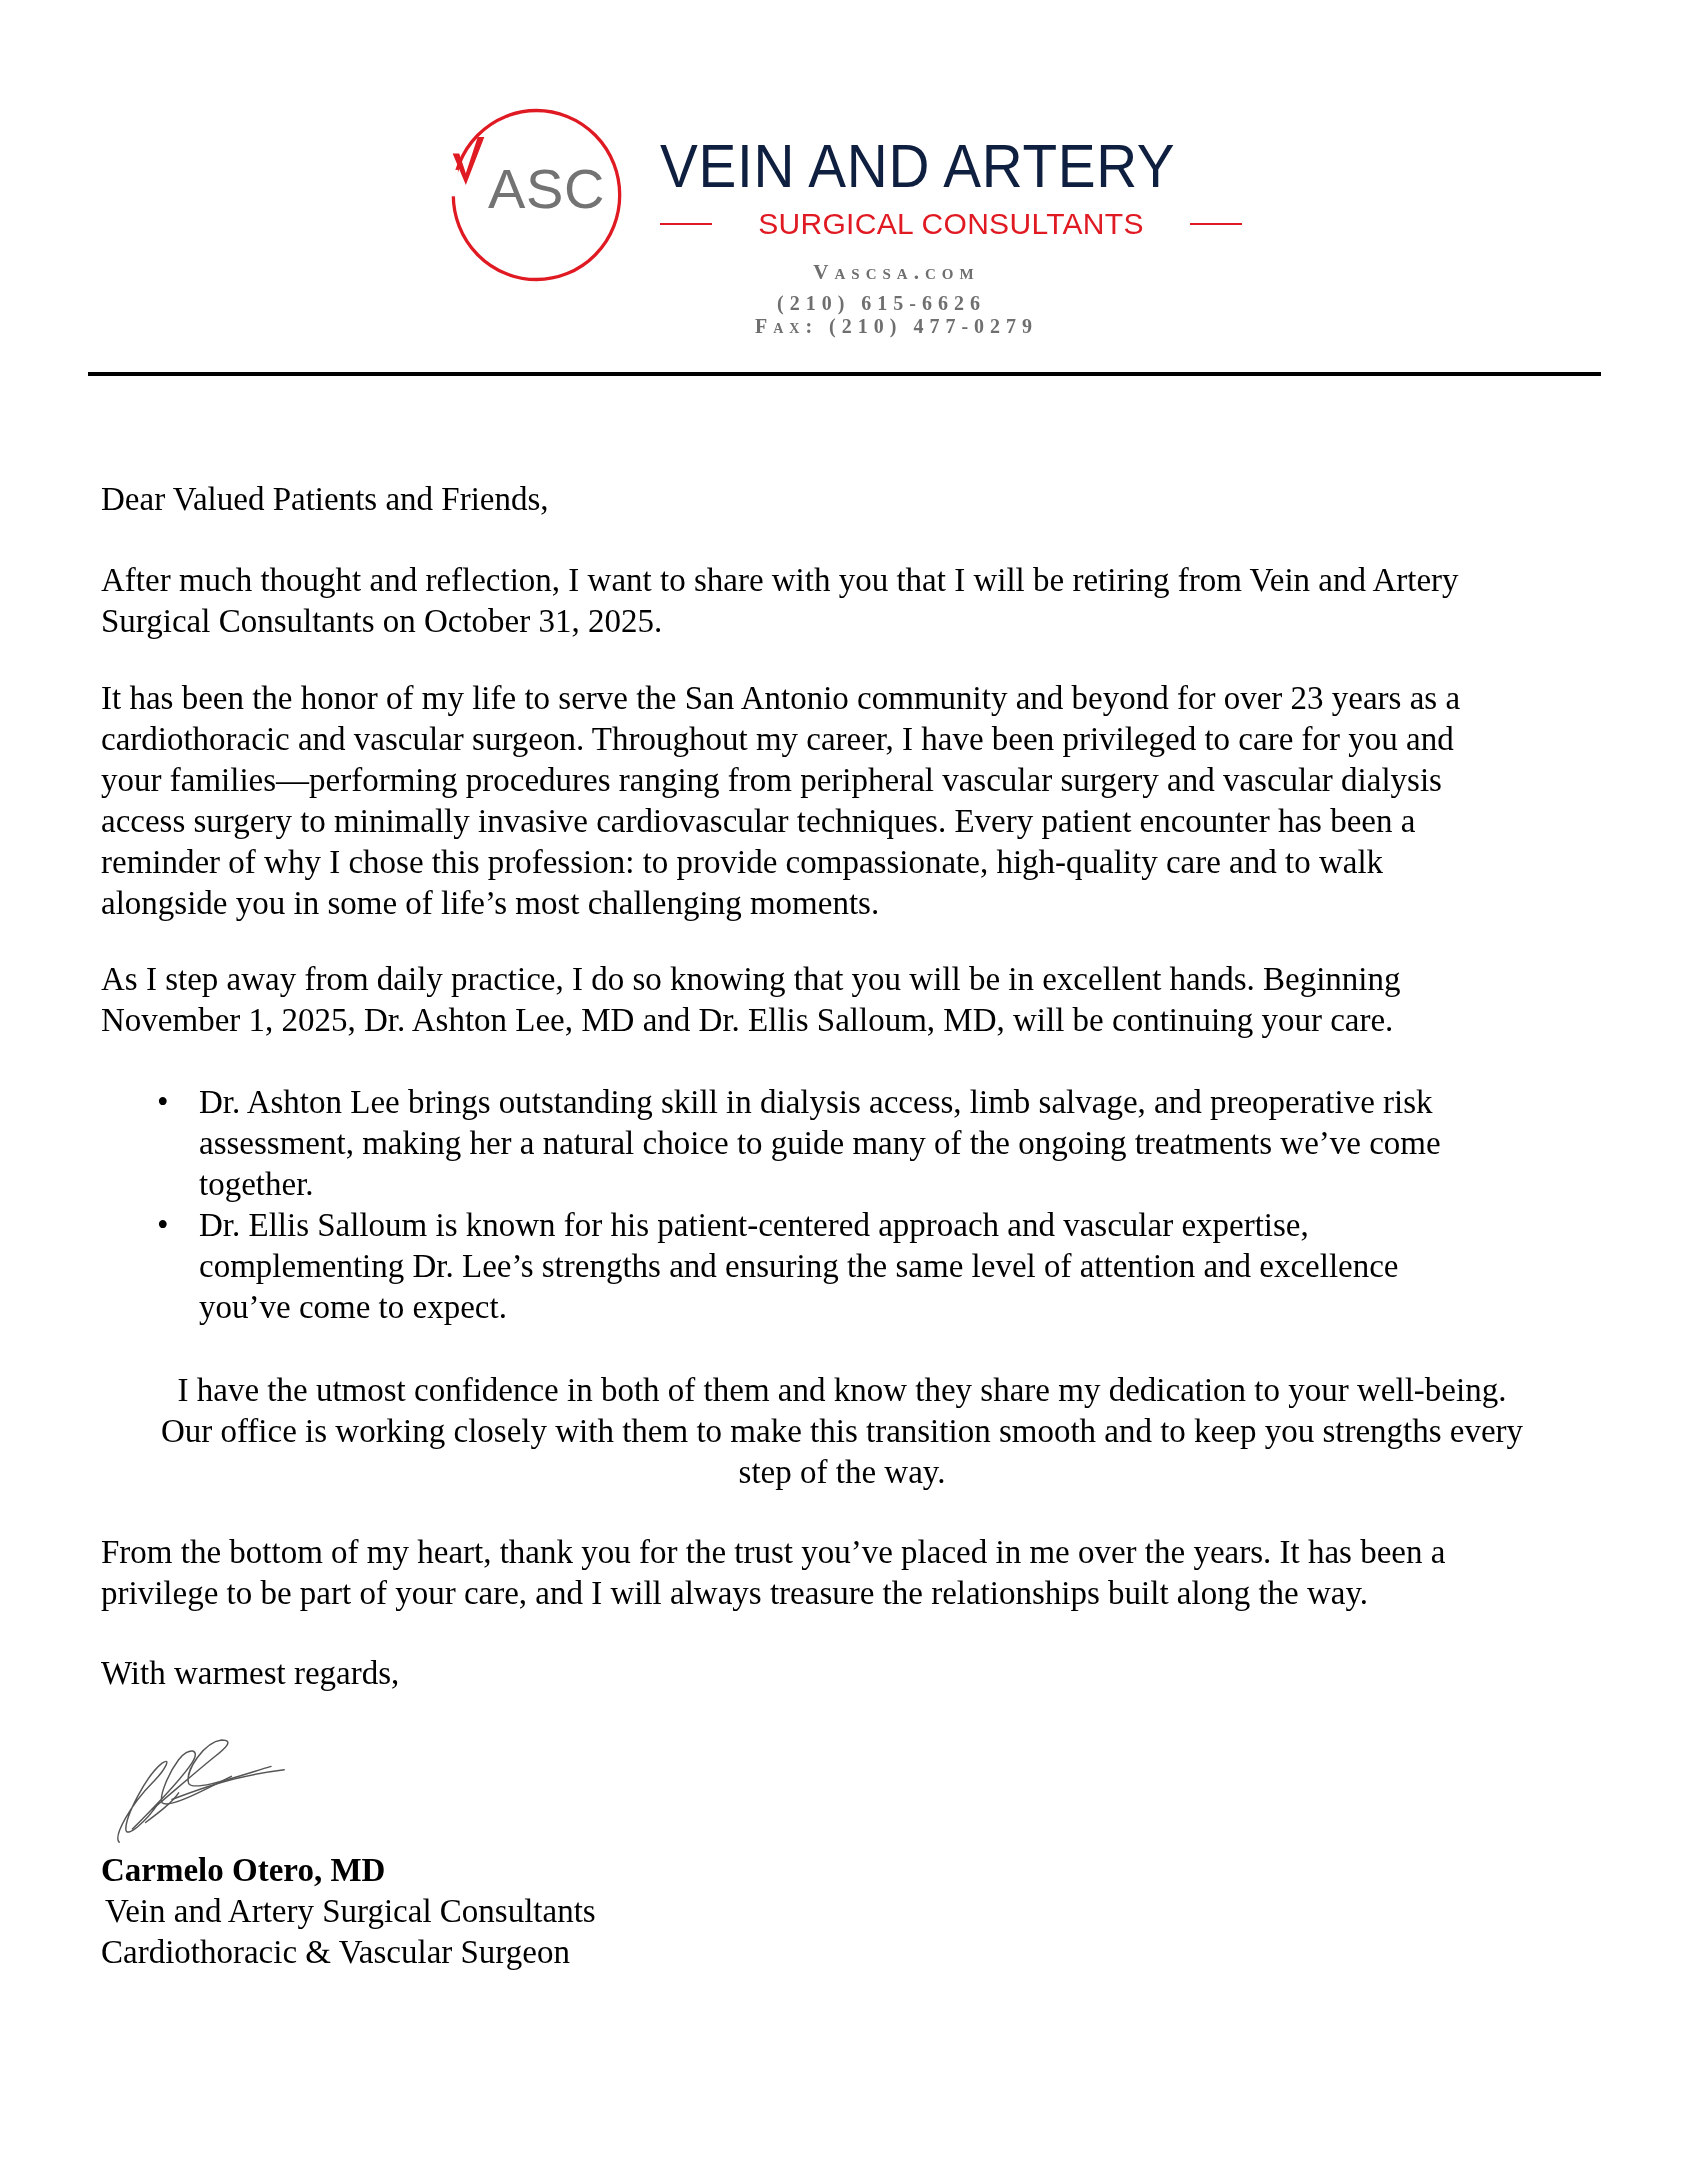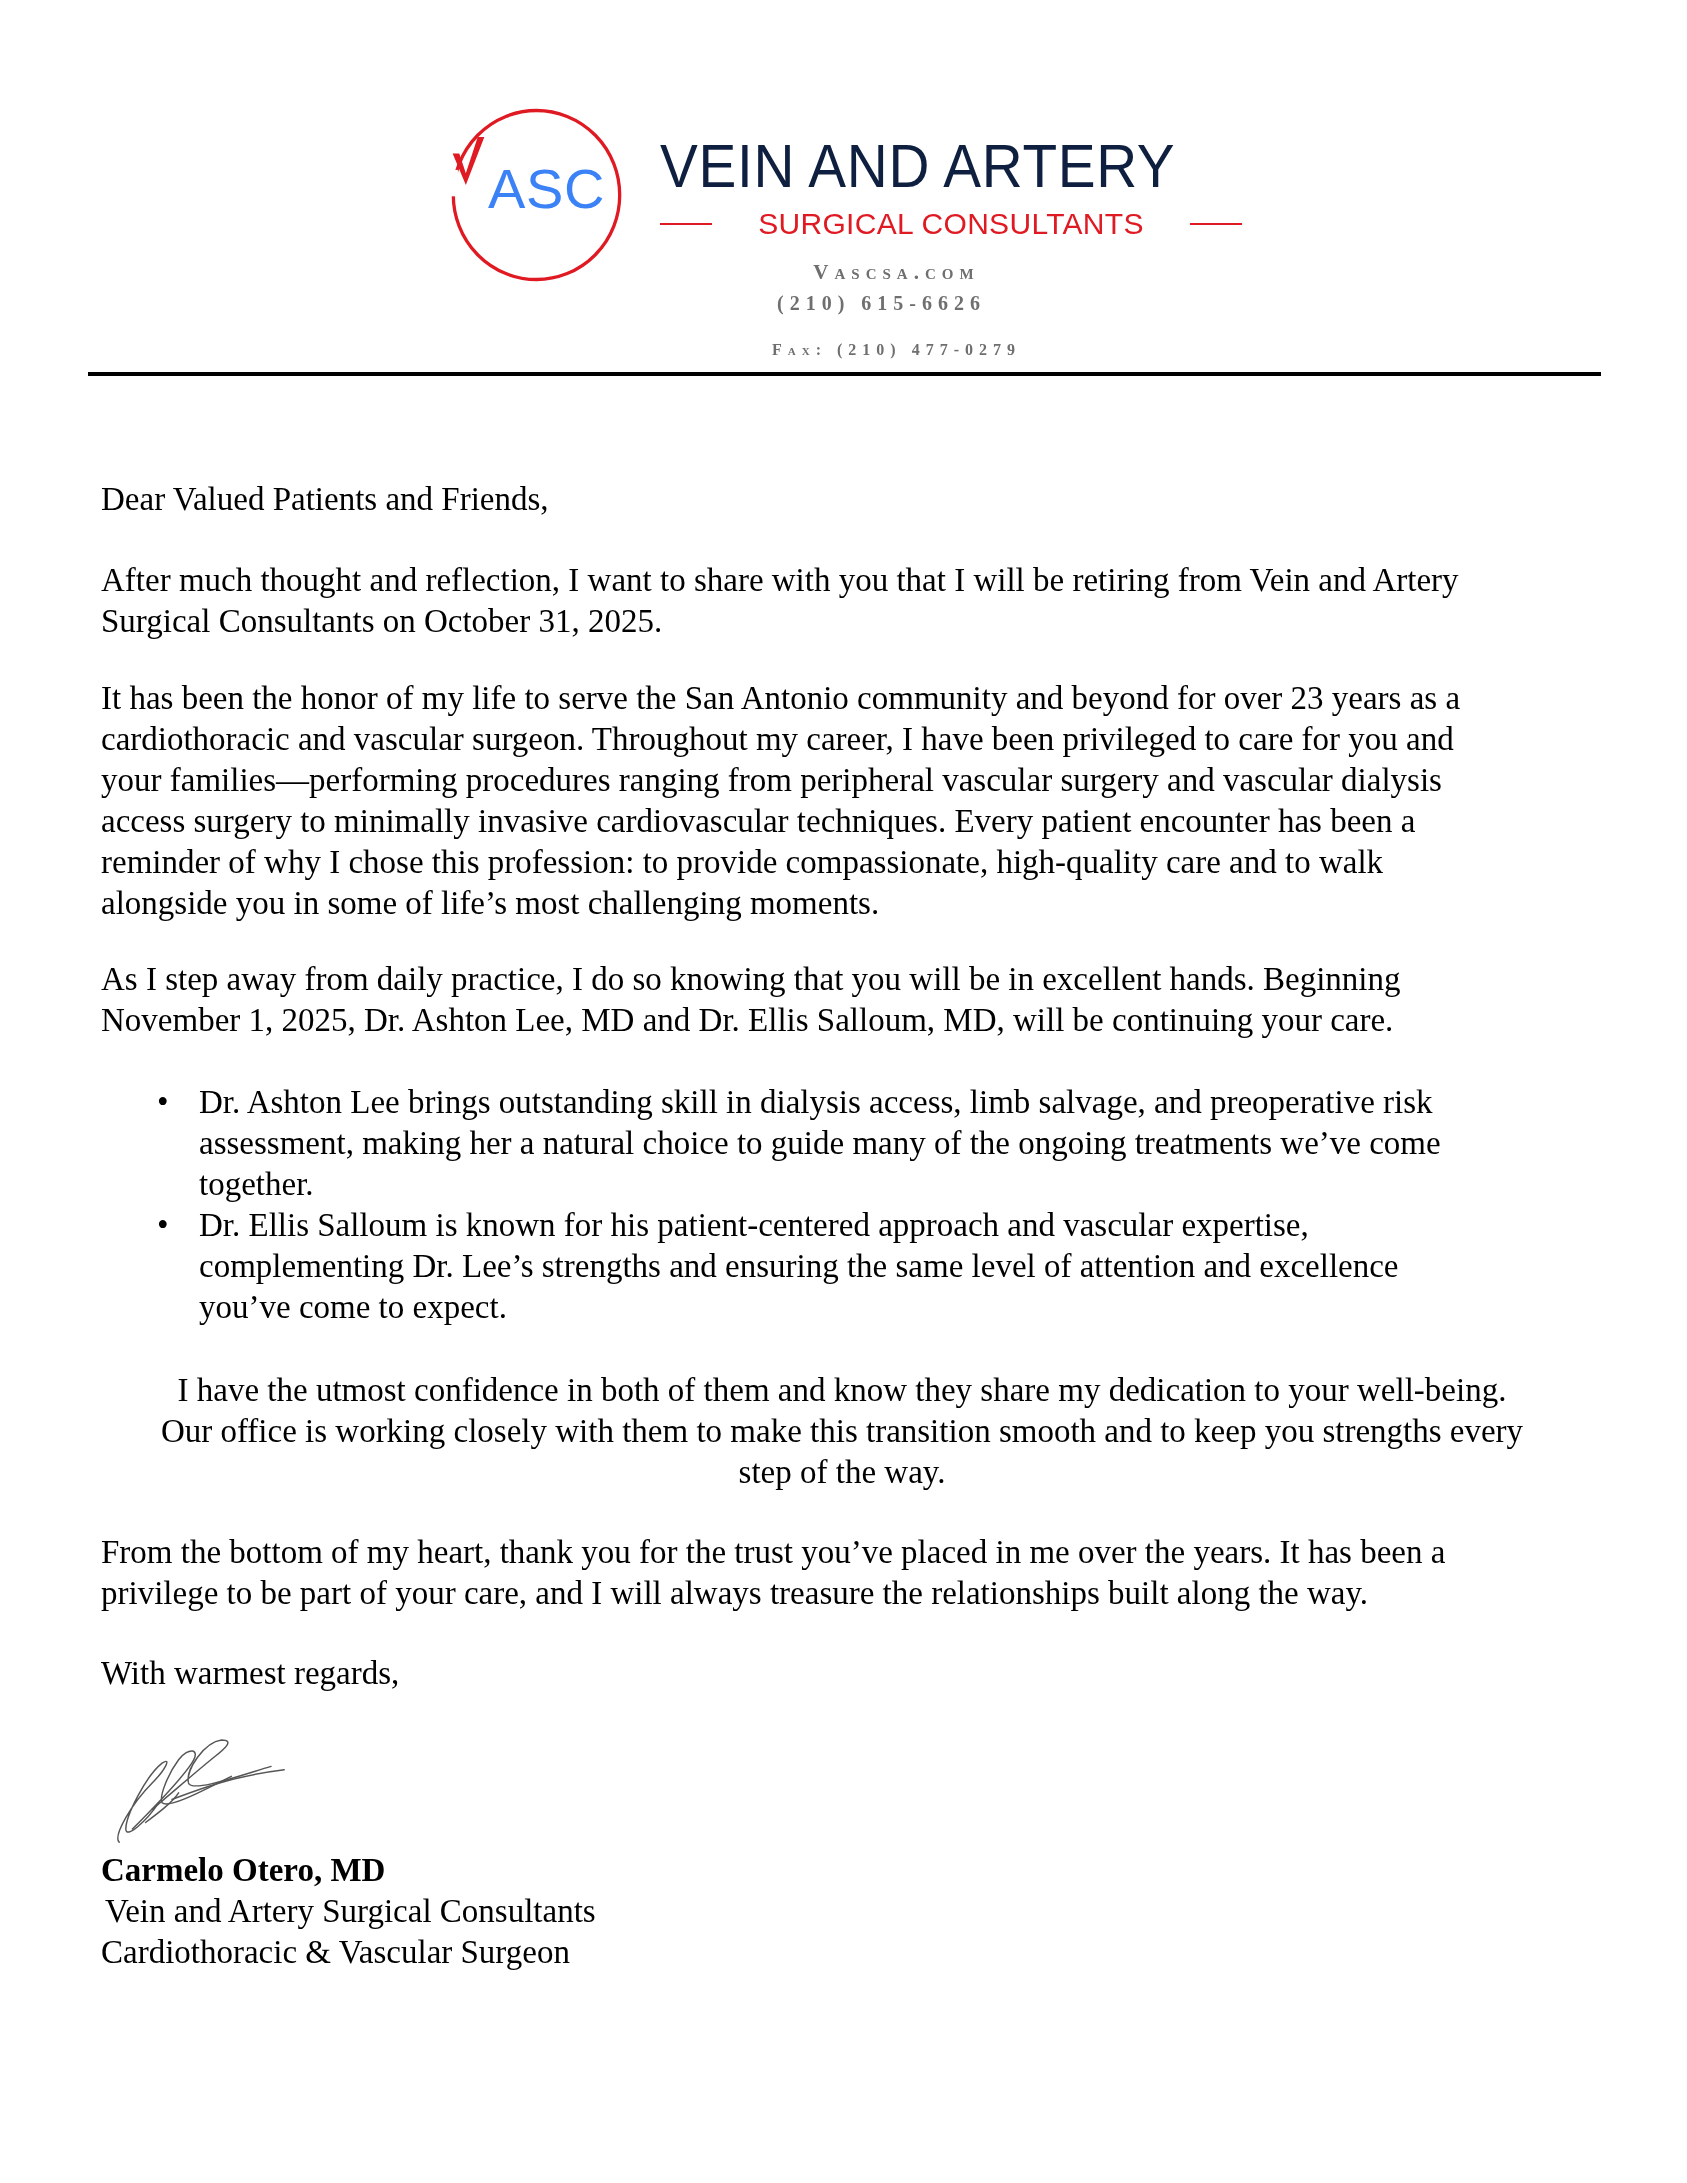--- a/index.html
+++ b/index.html
@@ -11,40 +11,40 @@
                 font-size:61px; color:#0f1f3f; letter-spacing:0.7px; line-height:1; white-space:nowrap;
                 transform:scaleX(0.93); transform-origin:left top; }
   .brand-sub-wrap { left:660px; top:205px; width:582px; height:37px; display:flex; align-items:center;gap:32px; }
   .brand-line { flex:1; height:2px; background:#e01a22; }
   .brand-sub { font-family:"Liberation Sans","DejaVu Sans",sans-serif; font-size:30px; color:#e01a22;
                padding:0 14.6px; white-space:nowrap; line-height:1; letter-spacing:0.3px; }
   .contact { width:1687px; left:0; text-align:center; font-family:"Liberation Serif","DejaVu Serif",serif;
              color:#6f6f6f; font-weight:bold; letter-spacing:6px; white-space:nowrap; line-height:1; }
   .c1 { top:262px; font-size:21px; left:0px; padding-left:106px; box-sizing:border-box; }
   .c2 { top:293px; font-size:20px; padding-left:76px; box-sizing:border-box; }
-  .c3 { top:342px; font-size:16px; padding-left:106px; box-sizing:border-box; }
+  .c3 { top:316px; font-size:20px; padding-left:106px; box-sizing:border-box; }
   .sc { font-variant:small-caps; }
   .rule { left:88px; top:372px; width:1513px; height:4px; background:#000; }
   .txt { left:101px; width:1482px; font-size:33px; line-height:41px; }
   .bul { left:157px; width:1422px; font-size:33px; line-height:41px; }
   .bul .dot { position:absolute; left:0; top:0; width:26.5px; }
   .bul .btext { margin-left:42px; display:block; }
   .sig { left:106px; top:1730px; width:198px; height:119px; }
   .name { font-weight:bold; }
 </style>
 </head>
 <body>
 
 <div>
   <svg class="abs logo-circle" viewBox="0 0 262 266">
     <ellipse cx="131" cy="133" rx="126" ry="128" fill="none" stroke="#e01a22" stroke-width="5"></ellipse>
     <rect x="0" y="95" width="12" height="40" fill="#ffffff"></rect>
     <polygon points="4,70 24,118 52,45 42,45 24,100 14,70" fill="#e01a22"></polygon>
   </svg>
-  <div class="abs" style="left:488px;top:161px;font-family:'Liberation Sans','DejaVu Sans',sans-serif;font-size:56px;color:#3b82f6;line-height:1;letter-spacing:0.7px;">
+  <div class="abs" style="left:488px;top:161px;font-family:'Liberation Sans','DejaVu Sans',sans-serif;font-size:56px;color:#737373;line-height:1;letter-spacing:0.7px;">
     <span>ASC</span>
   </div>
 
   <div class="abs brand-main">VEIN AND ARTERY</div>
   <div class="abs brand-sub-wrap">
     <div class="brand-line"></div>
     <div class="brand-sub">SURGICAL CONSULTANTS</div>
     <div class="brand-line"></div>
   </div>
 

